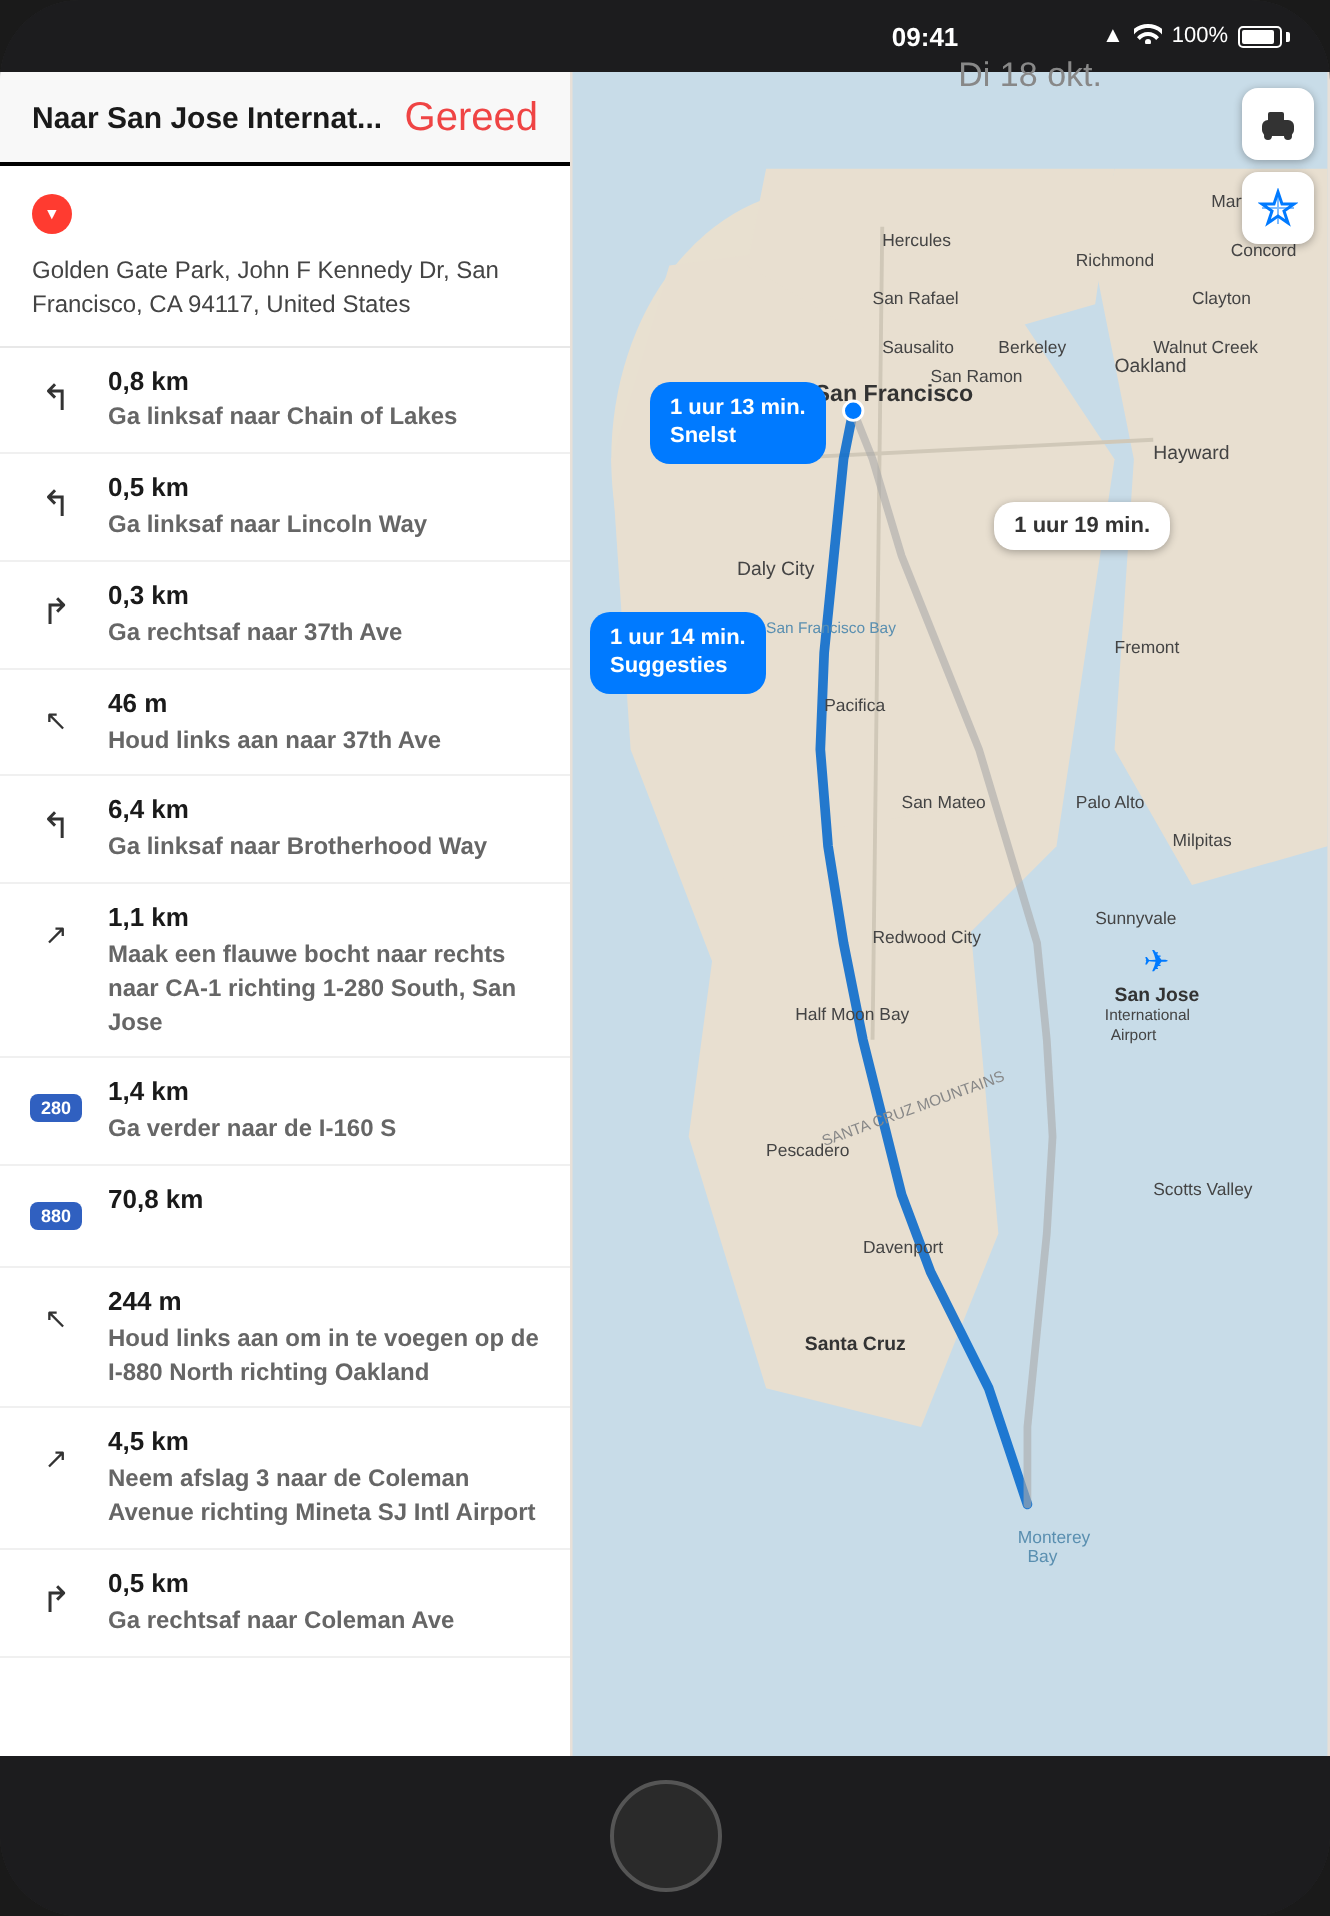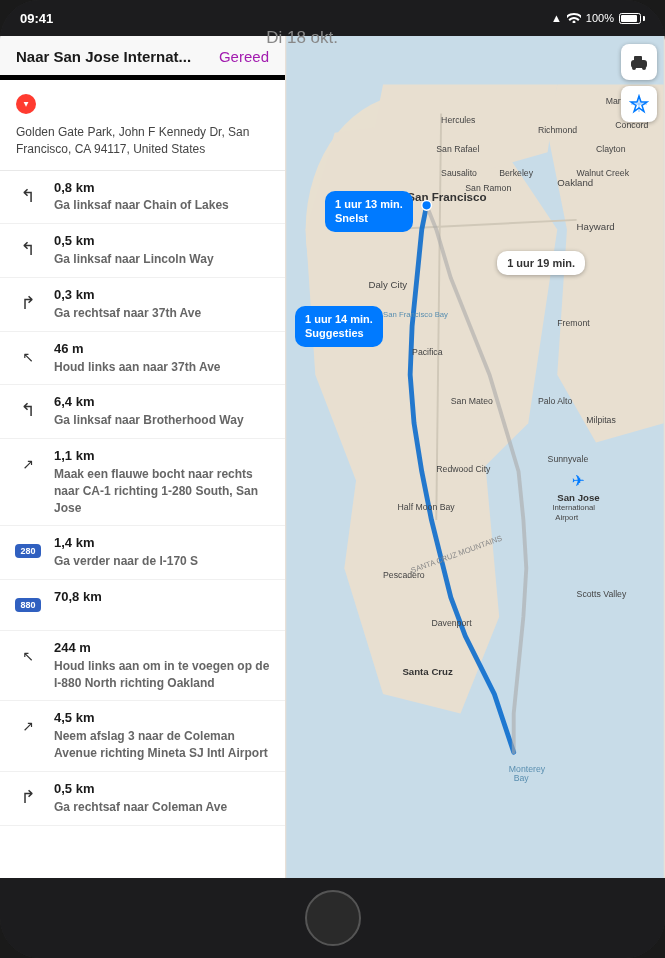--- a/index.html
+++ b/index.html
@@ -25,21 +25,21 @@
     
     .status-bar {
       position: absolute;
       top: 0;
       left: 0;
       right: 0;
       height: 36px;
       background: #1c1c1e;
       display: flex;
       align-items: center;
-      justify-content: space-between;
+      justify-content: flex-end;
       padding: 0 20px;
       z-index: 100;
     }
     .status-time {
       color: white;
       font-size: 13px;
       font-weight: 600;
     }
     .status-center {
       color: #888;
@@ -175,34 +175,34 @@
       background: white;
       display: flex;
       flex-direction: column;
       overflow: hidden;
       box-shadow: 2px 0 8px rgba(0,0,0,0.15);
     }
 
     
     .panel-header {
       padding: 12px 16px 10px;
-      border-bottom: 5px solid #000000;
+      border-bottom: 2px solid #000000;
       display: flex;
       align-items: center;
       justify-content: space-between;
       background: #f8f8f8;
     }
     .panel-title {
       font-size: 15px;
       font-weight: 600;
       color: #1a1a1a;
     }
     .panel-done-btn {
-      color: #a21caf;
-      font-size: 15px;
+      color: #ef4444;
+      font-size: 20px;
       font-weight: 500;
       cursor: pointer;
       text-align: center;
     }
 
     
     .start-location {
       padding: 12px 16px;
       border-bottom: 1px solid #e8e8e8;
       display: flex;
@@ -397,21 +397,21 @@
             <div class="step-instruction">Maak een flauwe bocht naar rechts naar CA-1 richting 1-280 South, San Jose</div>
           </div>
         </div>
 
         <div class="step-item">
           <div class="step-icon">
             <span class="hw-badge hw-badge-280">280</span>
           </div>
           <div class="step-text">
             <div class="step-distance">1,4 km</div>
-            <div class="step-instruction">Ga verder naar de I-170 S</div>
+            <div class="step-instruction">Ga verder naar de I-160 S</div>
           </div>
         </div>
 
         <div class="step-item">
           <div class="step-icon">
             <span class="hw-badge hw-badge-880">880</span>
           </div>
           <div class="step-text">
             <div class="step-distance">70,8 km</div>
           </div>

